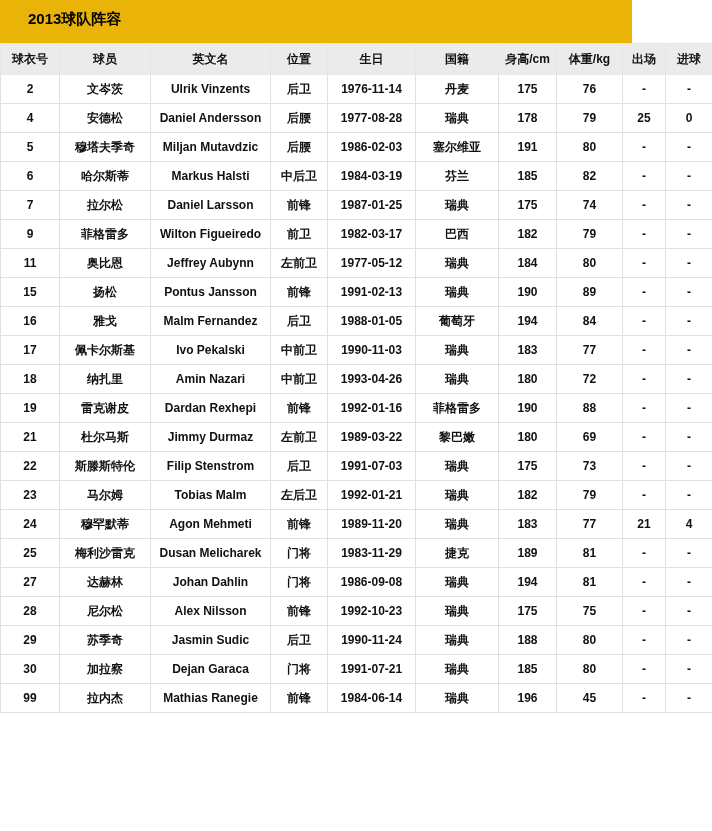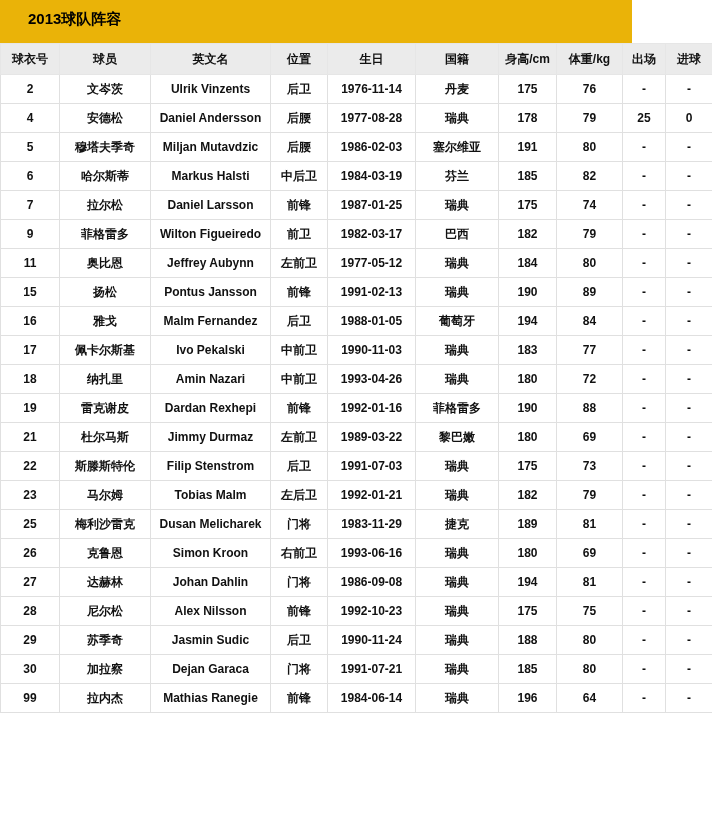--- a/index.html
+++ b/index.html
@@ -252,44 +252,44 @@
           <td>Tobias Malm</td>
           <td>左后卫</td>
           <td>1992-01-21</td>
           <td>瑞典</td>
           <td>182</td>
           <td>79</td>
           <td>-</td>
           <td>-</td>
         </tr>
         <tr>
+          <td>24</td>
+          <td>穆罕默蒂</td>
+          <td>Agon Mehmeti</td>
+          <td>前锋</td>
+          <td>1989-11-20</td>
+          <td>瑞典</td>
+          <td>183</td>
+          <td>77</td>
+          <td>21</td>
+          <td>4</td>
+        </tr>
+        <tr>
           <td>25</td>
           <td>梅利沙雷克</td>
           <td>Dusan Melicharek</td>
           <td>门将</td>
           <td>1983-11-29</td>
           <td>捷克</td>
           <td>189</td>
           <td>81</td>
           <td>-</td>
           <td>-</td>
         </tr>
         <tr>
-          <td>26</td>
-          <td>克鲁恩</td>
-          <td>Simon Kroon</td>
-          <td>右前卫</td>
-          <td>1993-06-16</td>
-          <td>瑞典</td>
-          <td>180</td>
-          <td>69</td>
-          <td>-</td>
-          <td>-</td>
-        </tr>
-        <tr>
           <td>27</td>
           <td>达赫林</td>
           <td>Johan Dahlin</td>
           <td>门将</td>
           <td>1986-09-08</td>
           <td>瑞典</td>
           <td>194</td>
           <td>81</td>
           <td>-</td>
           <td>-</td>
@@ -331,19 +331,19 @@
           <td>-</td>
         </tr>
         <tr>
           <td>99</td>
           <td>拉内杰</td>
           <td>Mathias Ranegie</td>
           <td>前锋</td>
           <td>1984-06-14</td>
           <td>瑞典</td>
           <td>196</td>
-          <td>64</td>
+          <td>45</td>
           <td>-</td>
           <td>-</td>
         </tr>
       </tbody>
   </table>
 </div>
 
 </body></html>

